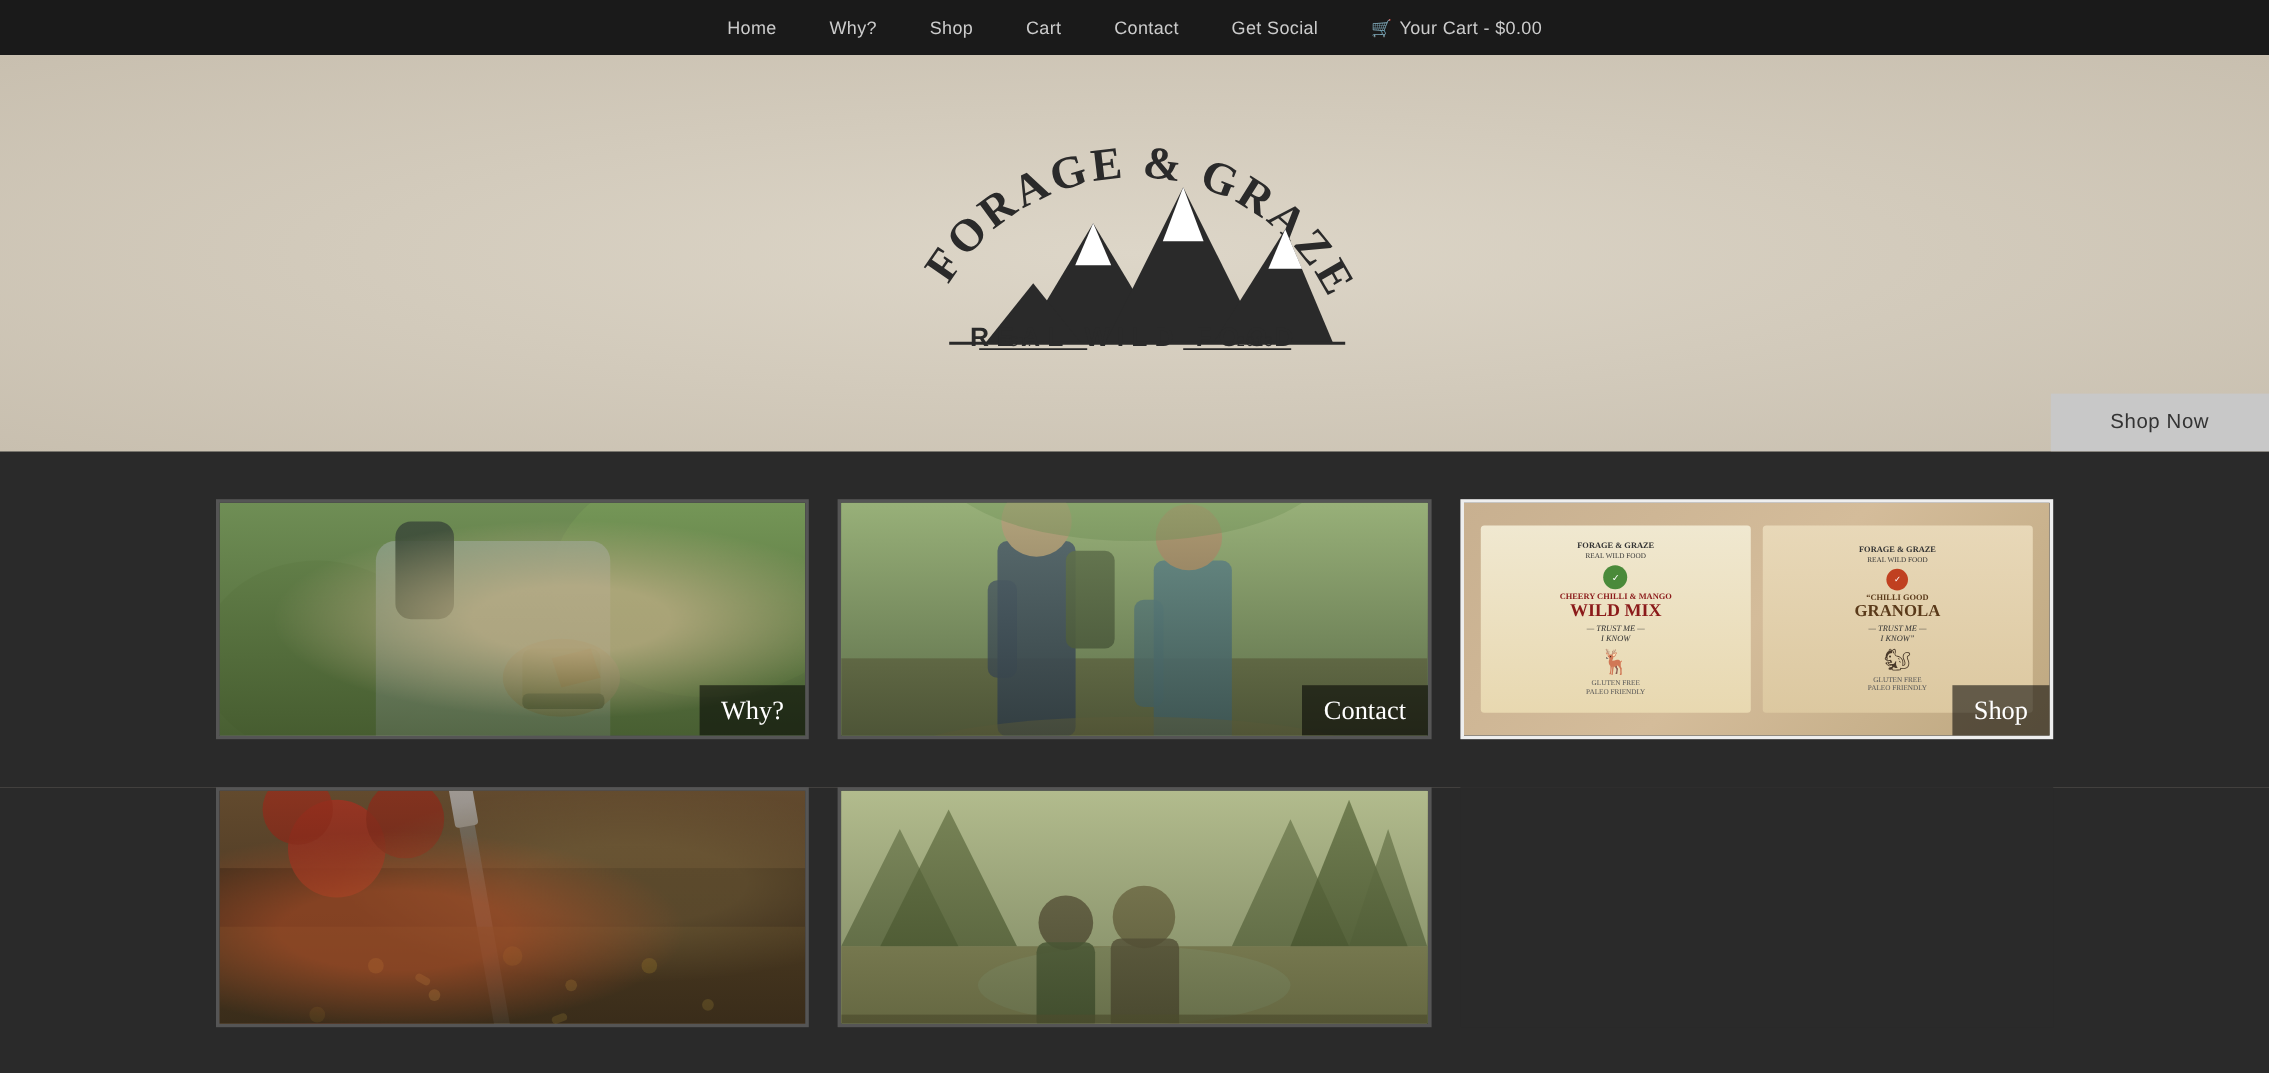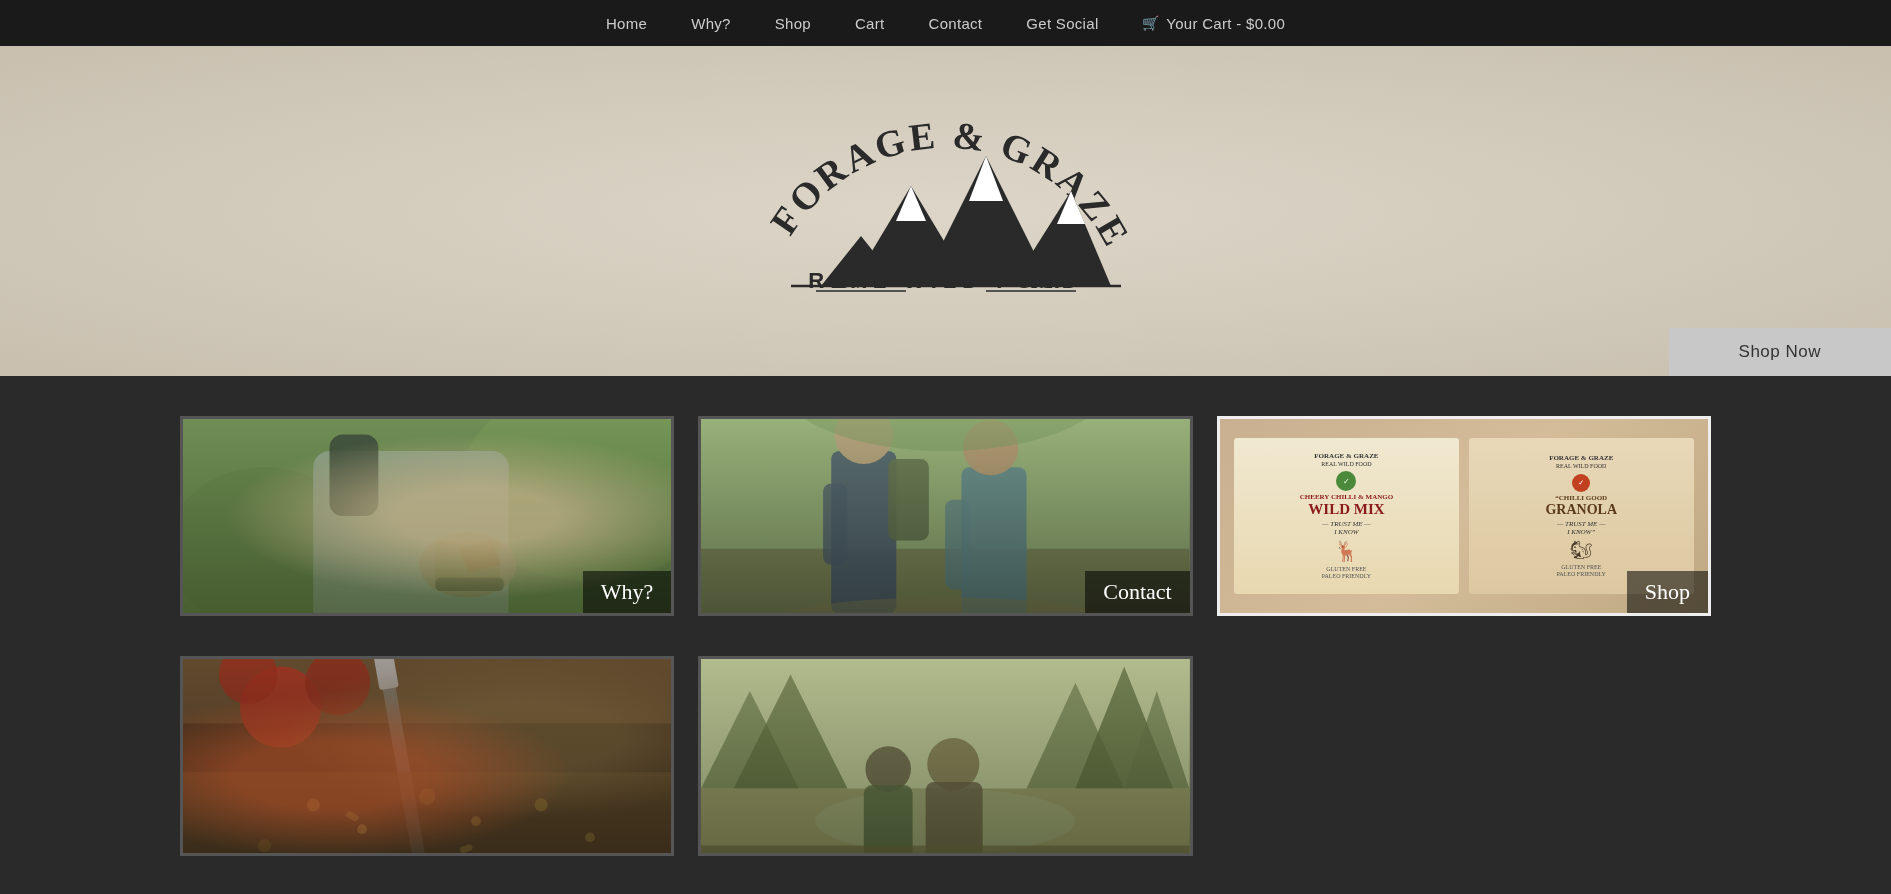--- a/index.html
+++ b/index.html
@@ -47,21 +47,21 @@
       align-items: center;
     }
 
     .shop-now-btn {
       position: absolute;
       right: 0;
       bottom: 0;
       background: #c8c8c8;
       color: #333;
       border: none;
-      padding: 14px 70px;
+      padding: 14px 50px;
       font-size: 17px;
       font-family: Arial, sans-serif;
       cursor: pointer;
       letter-spacing: 0.5px;
       margin-left: 10px;
     }
 
     
     .main-content {
       background: #2a2a2a;

